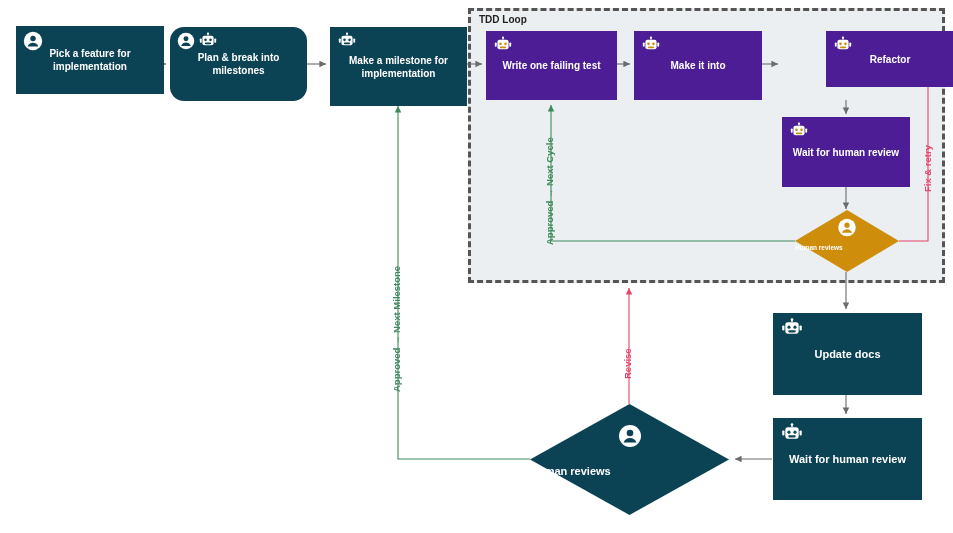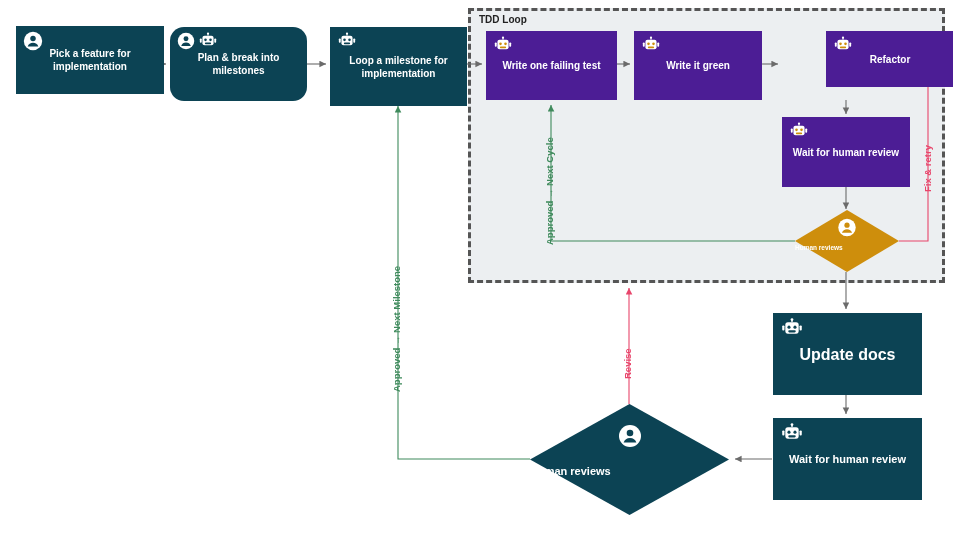--- a/index.html
+++ b/index.html
@@ -127,21 +127,21 @@
         <rect x="13.2" y="1" width="1.6" height="3.4" fill="#fff"></rect>
         <circle cx="14" cy="1.6" r="1.6" fill="#fff"></circle>
         <rect x="6.2" y="4.6" width="15.6" height="13.4" rx="3" fill="#fff"></rect>
         <rect x="2.6" y="8.4" width="2.6" height="6" rx="1.1" fill="#fff"></rect>
         <rect x="22.8" y="8.4" width="2.6" height="6" rx="1.1" fill="#fff"></rect>
         <circle cx="10.5" cy="10.4" r="1.8" fill="#0c4354"></circle>
         <circle cx="17.5" cy="10.4" r="1.8" fill="#0c4354"></circle>
         <rect x="9.6" y="14" width="8.8" height="2.6" rx="1.3" fill="#0c4354"></rect>
       </svg>
     </span>
-    <span class="label">Loop a milestone for implementation</span>
+    <span class="label">Make a milestone for implementation</span>
   </div>
 
   <div class="node orange" style="left:486px;top:31px;width:131px;height:69px;">
     <span class="icons">
       <svg width="20" height="18" viewBox="0 0 28 24">
         <rect x="13.2" y="1" width="1.6" height="3.4" fill="#fff"></rect>
         <circle cx="14" cy="1.6" r="1.6" fill="#fff"></circle>
         <rect x="6.2" y="4.6" width="15.6" height="13.4" rx="3" fill="#fff"></rect>
         <rect x="2.6" y="8.4" width="2.6" height="6" rx="1.1" fill="#fff"></rect>
         <rect x="22.8" y="8.4" width="2.6" height="6" rx="1.1" fill="#fff"></rect>
@@ -159,21 +159,21 @@
         <rect x="13.2" y="1" width="1.6" height="3.4" fill="#fff"></rect>
         <circle cx="14" cy="1.6" r="1.6" fill="#fff"></circle>
         <rect x="6.2" y="4.6" width="15.6" height="13.4" rx="3" fill="#fff"></rect>
         <rect x="2.6" y="8.4" width="2.6" height="6" rx="1.1" fill="#fff"></rect>
         <rect x="22.8" y="8.4" width="2.6" height="6" rx="1.1" fill="#fff"></rect>
         <circle cx="10.5" cy="10.4" r="1.8" fill="#ce8e0c"></circle>
         <circle cx="17.5" cy="10.4" r="1.8" fill="#ce8e0c"></circle>
         <rect x="9.6" y="14" width="8.8" height="2.6" rx="1.3" fill="#ce8e0c"></rect>
       </svg>
     </span>
-    <span class="label">Write it green</span>
+    <span class="label">Make it into</span>
   </div>
 
   <div class="node orange" style="left:826px;top:31px;width:128px;height:56px;">
     <span class="icons">
       <svg width="20" height="18" viewBox="0 0 28 24">
         <rect x="13.2" y="1" width="1.6" height="3.4" fill="#fff"></rect>
         <circle cx="14" cy="1.6" r="1.6" fill="#fff"></circle>
         <rect x="6.2" y="4.6" width="15.6" height="13.4" rx="3" fill="#fff"></rect>
         <rect x="2.6" y="8.4" width="2.6" height="6" rx="1.1" fill="#fff"></rect>
         <rect x="22.8" y="8.4" width="2.6" height="6" rx="1.1" fill="#fff"></rect>
@@ -221,21 +221,21 @@
         <rect x="13.2" y="1" width="1.6" height="3.4" fill="#fff"></rect>
         <circle cx="14" cy="1.6" r="1.6" fill="#fff"></circle>
         <rect x="6.2" y="4.6" width="15.6" height="13.4" rx="3" fill="#fff"></rect>
         <rect x="2.6" y="8.4" width="2.6" height="6" rx="1.1" fill="#fff"></rect>
         <rect x="22.8" y="8.4" width="2.6" height="6" rx="1.1" fill="#fff"></rect>
         <circle cx="10.5" cy="10.4" r="1.8" fill="#0c4354"></circle>
         <circle cx="17.5" cy="10.4" r="1.8" fill="#0c4354"></circle>
         <rect x="9.6" y="14" width="8.8" height="2.6" rx="1.3" fill="#0c4354"></rect>
       </svg>
     </span>
-    <span class="label" style="font-size:16px;">Update docs</span>
+    <span class="label" style="font-size:11px;">Update docs</span>
   </div>
 
   <div class="node teal" style="left:773px;top:418px;width:149px;height:82px;">
     <span class="icons">
       <svg width="24" height="21" viewBox="0 0 28 24">
         <rect x="13.2" y="1" width="1.6" height="3.4" fill="#fff"></rect>
         <circle cx="14" cy="1.6" r="1.6" fill="#fff"></circle>
         <rect x="6.2" y="4.6" width="15.6" height="13.4" rx="3" fill="#fff"></rect>
         <rect x="2.6" y="8.4" width="2.6" height="6" rx="1.1" fill="#fff"></rect>
         <rect x="22.8" y="8.4" width="2.6" height="6" rx="1.1" fill="#fff"></rect>

